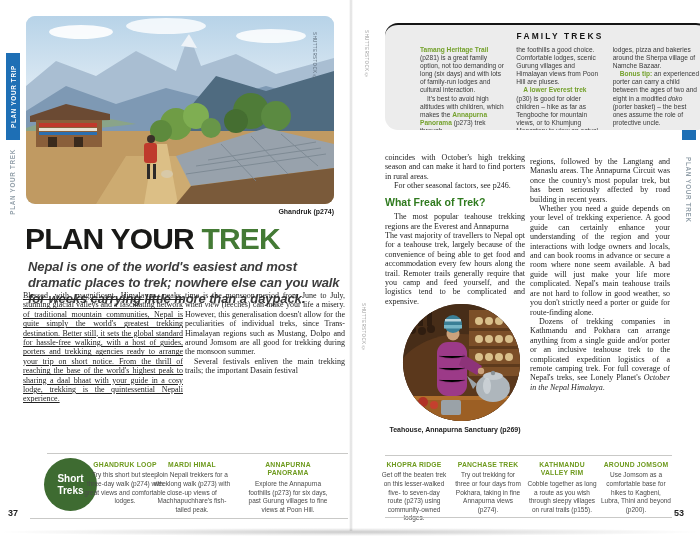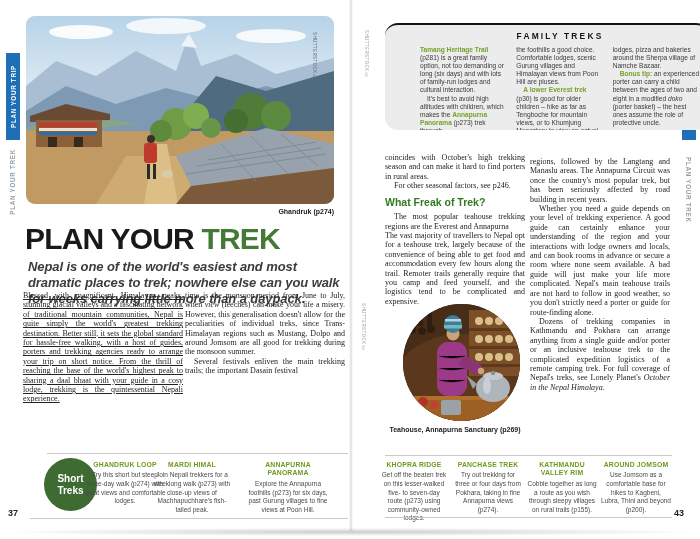--- a/index.html
+++ b/index.html
@@ -269,17 +269,17 @@
   </div>
   <div class="trek-item" style="left:527px;top:461px;width:70px;">
     <div class="trek-name">KATHMANDU VALLEY RIM</div>
     <div class="trek-desc">Cobble together as long a route as you wish through sleepy villages on rural trails (p155).</div>
   </div>
   <div class="trek-item" style="left:601px;top:461px;width:70px;">
     <div class="trek-name">AROUND JOMSOM</div>
     <div class="trek-desc">Use Jomsom as a comfortable base for hikes to Kagbeni, Lubra, Thini and beyond (p200).</div>
   </div>
   <div class="rule" style="left:385px;top:517px;width:287px;"></div>
-  <div class="page-num" style="left:674px;top:508px;">43</div>
+  <div class="page-num" style="left:674px;top:508px;">53</div>
 
   <div class="spine"></div>
   <div class="page-shadow"></div>
 </div>
 
 </body></html>

